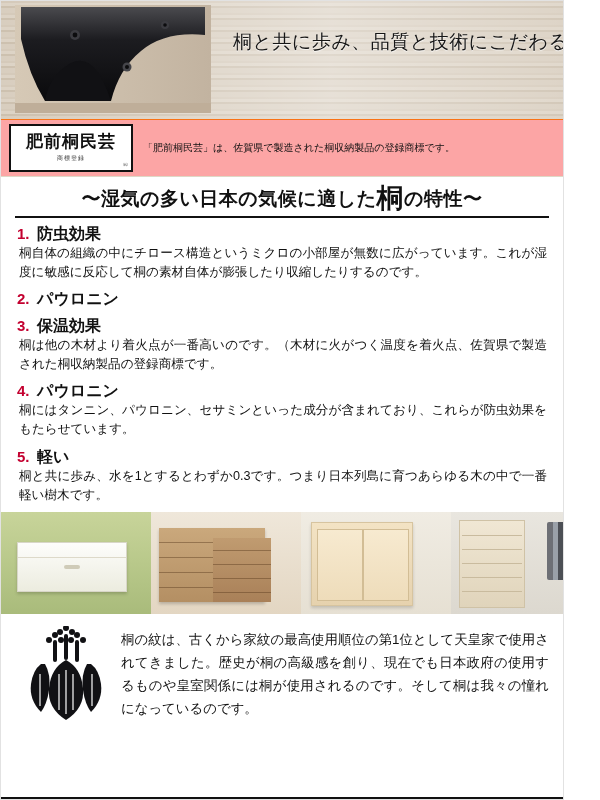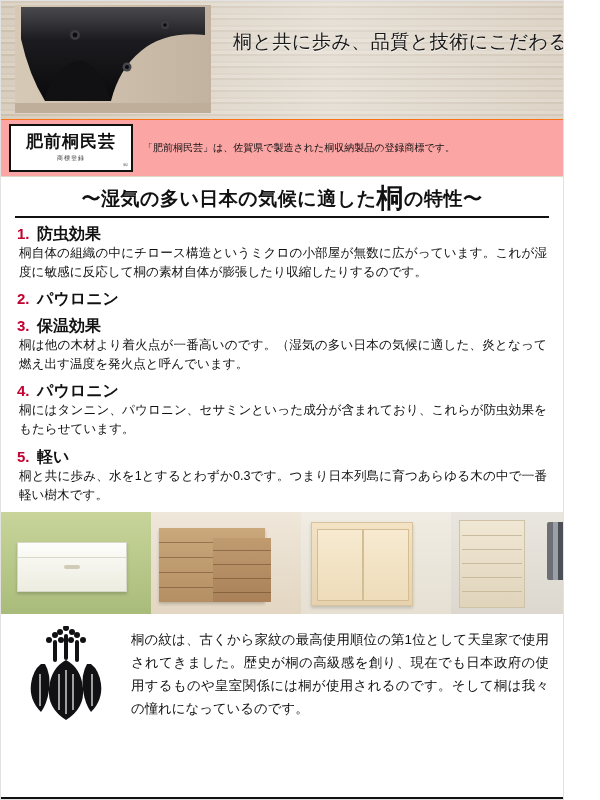--- a/index.html
+++ b/index.html
@@ -240,21 +240,21 @@
     position:absolute; right:6px; top:10px; width:48px; height:58px;
     background: repeating-linear-gradient(90deg,#6d6f75 0 6px,#9aa0a8 6px 11px,#4c4f55 11px 16px);
     border-radius: 2px;
   }
 
   
   .crest-section {
     display: flex;
     align-items: flex-start;
     padding: 12px 14px 10px 10px;
-    gap: 10px;
+    gap: 0;
   }
   .crest {
     flex: 0 0 auto;
     width: 110px;
     height: 96px;
     position: relative;
   }
   .crest-text {
     font-size: 13.4px;
     line-height: 1.72;
@@ -336,21 +336,21 @@
         <span class="feature-num">2.</span>
         <span>パウロニン</span>
       </div>
     </div>
 
     <div class="feature">
       <div class="feature-title">
         <span class="feature-num">3.</span>
         <span>保温効果</span>
       </div>
-      <div class="feature-body">桐は他の木材より着火点が一番高いのです。（湿気の多い日本の気候に適した、炎となって燃え出す温度を発火点と呼んでいます。</div>
+      <div class="feature-body">桐は他の木材より着火点が一番高いのです。（木材に火がつく温度を着火点、佐賀県で製造された桐収納製品の登録商標です。</div>
     </div>
 
     <div class="feature">
       <div class="feature-title">
         <span class="feature-num">4.</span>
         <span>パウロニン</span>
       </div>
       <div class="feature-body">桐にはタンニン、パウロニン、セサミンといった成分が含まれており、これらが防虫効果をもたらせています。</div>
     </div>
 

